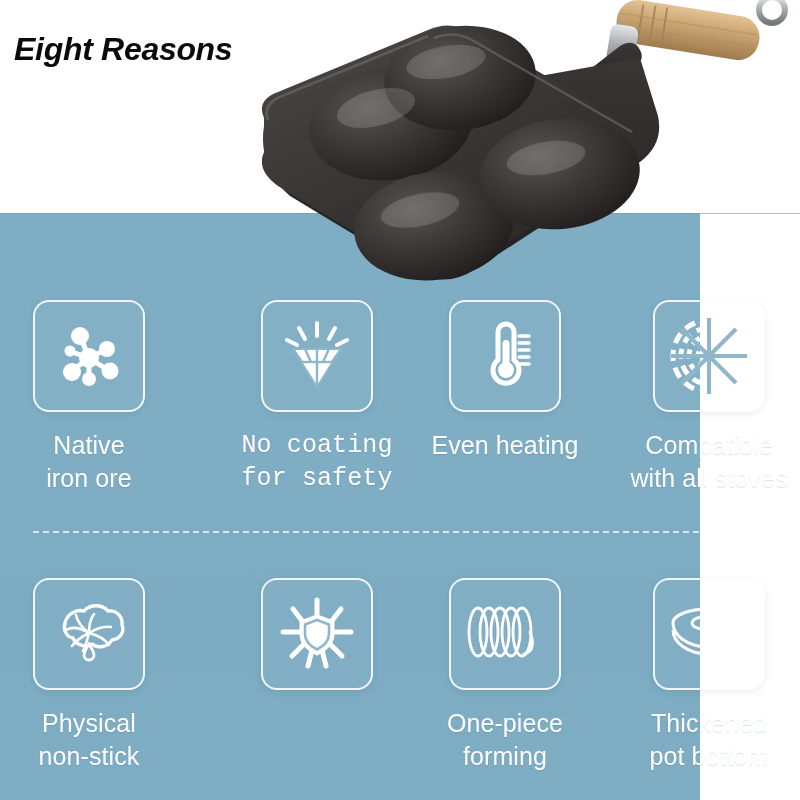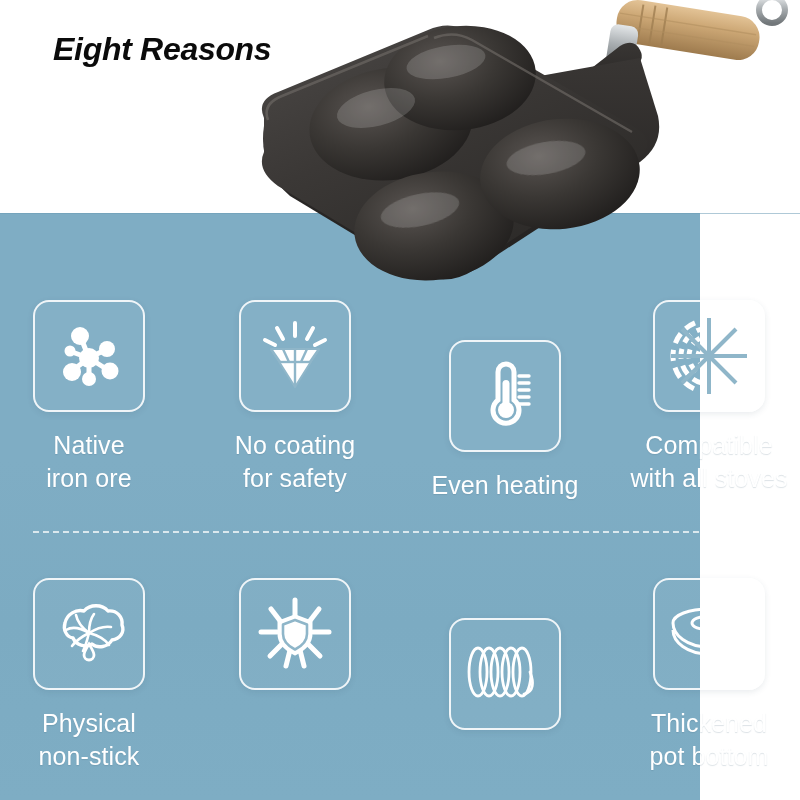--- a/index.html
+++ b/index.html
@@ -38,21 +38,21 @@
     top: 26px;
     width: 330px;
     font-size: 32px;
     font-weight: bold;
     font-style: italic;
     line-height: 46px;
     color: #0b0b0b;
     letter-spacing: -0.3px;
     z-index: 6;
   }
-  #headline .hl-line { display: block; white-space: nowrap; margin-left: 39px; }
+  #headline .hl-line { display: block; white-space: nowrap; }
 
   
   #features {
     position: absolute;
     left: 0; top: 211px;
     width: 700px;
     height: 589px;
     background: linear-gradient(180deg, #7fadc4 0%, #7fadc4 42%, #7cabc2 70%, #7eadc4 100%);
     z-index: 1;
   }
@@ -93,22 +93,22 @@
     width: 800px;
   }
   .cell {
     position: absolute;
     width: 200px;
     text-align: center;
   }
   .cell.r0 { top: 89px; }
   .cell.r1 { top: 367px; }
   .cell.c0 { left: -11px; }
-  .cell.c1 { left: 195px; }
-  .cell.c2 { left: 405px; margin-top: 40px; }
+  .cell.c1 { left: 217px; font-family: Liberation Mono, monospace; }
+  .cell.c2 { left: 405px; }
   .cell.c3 { left: 609px; }
 
   .icon-box {
     width: 112px;
     height: 112px;
     margin: 0 auto;
     border: 2px solid rgba(255,255,255,.88);
     border-radius: 16px;
     box-sizing: border-box;
     background: rgba(255,255,255,.045);
@@ -280,20 +280,22 @@
             <g fill="none" stroke="#ffffff" stroke-width="2.8" stroke-linecap="round">
               <ellipse cx="14" cy="28" rx="9" ry="24"></ellipse>
               <ellipse cx="25" cy="28" rx="9" ry="24"></ellipse>
               <ellipse cx="36" cy="28" rx="9" ry="24"></ellipse>
               <ellipse cx="47" cy="28" rx="9" ry="24"></ellipse>
               <ellipse cx="58" cy="28" rx="9" ry="24"></ellipse>
               <path d="M66 28c4 10 4 20-6 22"></path>
             </g>
           </svg>
         </div>
+        <div class="cell-label">One-piece
+forming</div>
       </div>
 
       <div class="cell r1 c3">
         <div class="icon-box">
           <svg width="84" height="62" viewBox="0 0 84 62">
             <g fill="none" stroke="#ffffff" stroke-width="3" stroke-linejoin="round">
               <path d="M6 20c0-8 16-14 36-14s36 6 36 14c0 12-14 24-36 24S6 32 6 20Z"></path>
               <path d="M6 27c0 12 14 24 36 24s36-12 36-24"></path>
               <ellipse cx="42" cy="20" rx="17" ry="7"></ellipse>
             </g>

